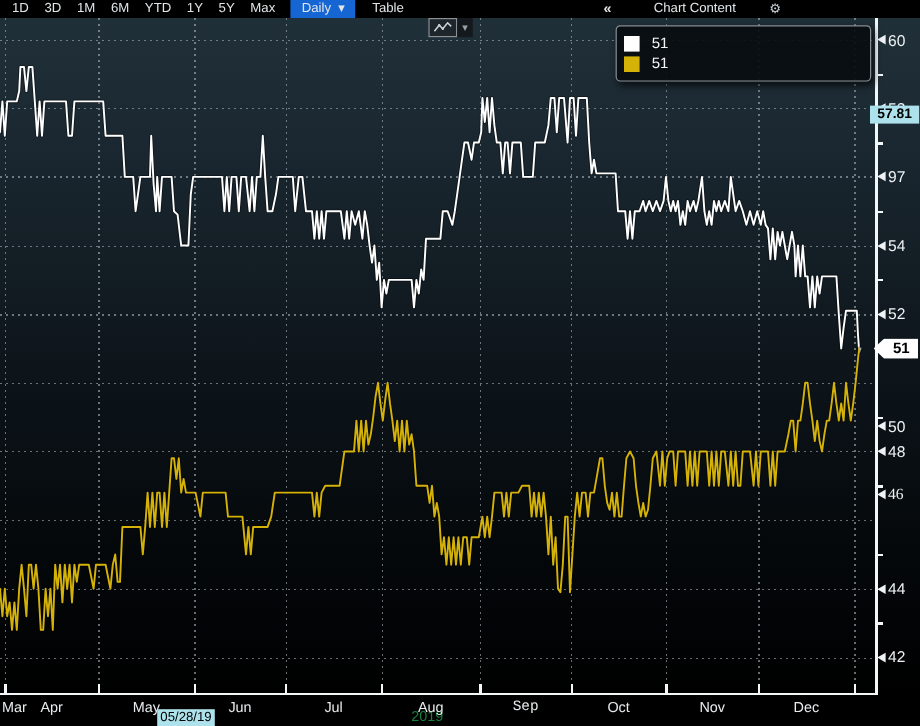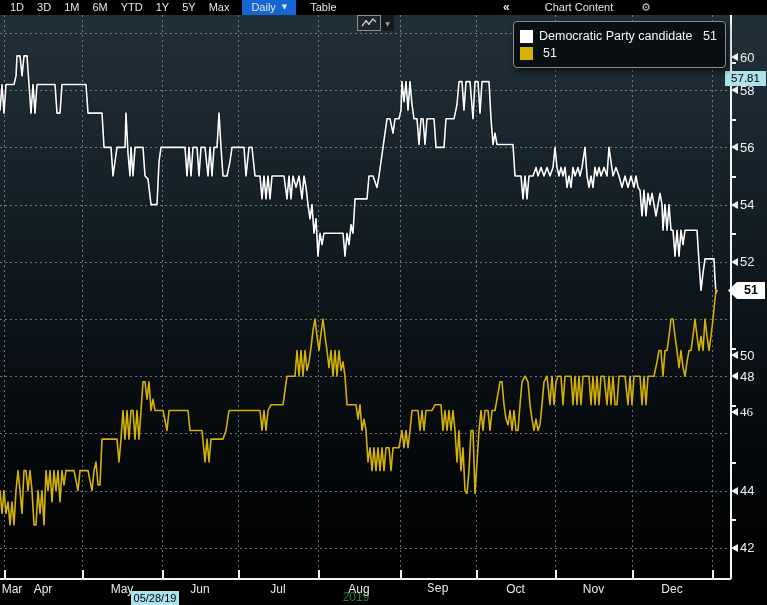--- a/index.html
+++ b/index.html
@@ -24,22 +24,22 @@
   #chart-svg{position:absolute;left:0;top:0;width:767px;height:605px;z-index:2;pointer-events:none;}
   
   .ylab{position:absolute;left:731px;height:16px;display:flex;align-items:center;z-index:3;}
   .ylab .arr{width:0;height:0;border-top:4px solid transparent;border-bottom:4px solid transparent;
              border-right:7px solid #eef2f4;margin-right:2px;}
   .ylab .txt{font-size:13px;color:#eef2f4;}
   .xlab{position:absolute;top:582px;width:44px;text-align:center;font-size:12px;color:#e8ebed;z-index:3;}
   #year-label{position:absolute;left:334px;top:590px;width:44px;text-align:center;font-size:12px;color:#15803d;z-index:3;}
   #date-tracker{position:absolute;left:131px;top:591px;width:48px;height:15px;background:#ade2ec;color:#000;
                 font-size:11px;line-height:15px;text-align:center;z-index:4;}
-  #value-tracker{position:absolute;left:725px;top:71px;width:41px;height:15px;background:#ade2ec;color:#000;
-                 font-size:11.5px;font-weight:normal;line-height:15px;text-align:center;z-index:4;}
+  #value-tracker{position:absolute;left:725px;top:88px;width:41px;height:15px;background:#ade2ec;color:#000;
+                 font-size:11.5px;font-weight:bold;line-height:15px;text-align:center;z-index:4;}
   #last-tag{position:absolute;left:728px;top:282px;width:37px;height:17px;background:#fff;color:#000;
             font-size:12.5px;font-weight:bold;line-height:17px;text-align:right;padding-right:7px;box-sizing:border-box;
             clip-path:polygon(0 50%,24% 0,100% 0,100% 100%,24% 100%);z-index:4;}
   
   #legend{position:absolute;left:513px;top:21px;width:197px;z-index:5;background:rgba(9,13,17,0.93);
           border:1px solid #878d93;border-radius:4px;padding:5px 8px 5px 6px;box-shadow:2px 3px 6px rgba(0,0,0,0.65);}
   .lrow{display:flex;align-items:center;height:16px;margin:1px 0;}
   .swatch{width:13px;height:13px;margin-right:6px;flex:none;}
   .llabel{flex:1;font-size:12.5px;color:#f4f6f7;white-space:nowrap;}
   .lvalue{font-size:12.5px;color:#f4f6f7;text-align:right;width:18px;}
@@ -134,46 +134,45 @@
         <circle cx="5" cy="3" r="1" fill="#ccd2d7"></circle>
           <circle cx="8" cy="6" r="1" fill="#ccd2d7"></circle>
       </svg>
     </div>
     <div class="caretbox">▼</div>
   </div>
 
   <div id="legend">
       <div class="lrow">
         <span class="swatch" style="background: rgb(255, 255, 255);"></span>
-        <span class="llabel">Democratic Party candidate</span>
         <span class="lvalue">51</span>
       </div>
       <div class="lrow">
         <span class="swatch" style="background: rgb(212, 178, 8);"></span>
         <span class="lvalue">51</span>
       </div>
     </div>
 
   <div id="value-tracker">57.81</div>
   <div id="last-tag">51</div>
   <div id="date-tracker">05/28/19</div>
   <div id="year-label">2019</div>
 
   <div id="ylabels">
-      <div class="ylab" style="top: 25px; margin-top: 24px;">
+      <div class="ylab" style="top: 25px;">
         <span class="arr"></span>
         <span class="txt">60</span>
       </div>
       <div class="ylab" style="top: 82.2px;">
         <span class="arr"></span>
         <span class="txt">58</span>
       </div>
       <div class="ylab" style="top: 139.4px;">
         <span class="arr"></span>
-        <span class="txt">56</span>
+        <span class="txt">97</span>
       </div>
       <div class="ylab" style="top: 196.6px;">
         <span class="arr"></span>
         <span class="txt">54</span>
       </div>
       <div class="ylab" style="top: 253.8px;">
         <span class="arr"></span>
         <span class="txt">52</span>
       </div>
       <div class="ylab" style="top: 311px; margin-top: 36px;">

